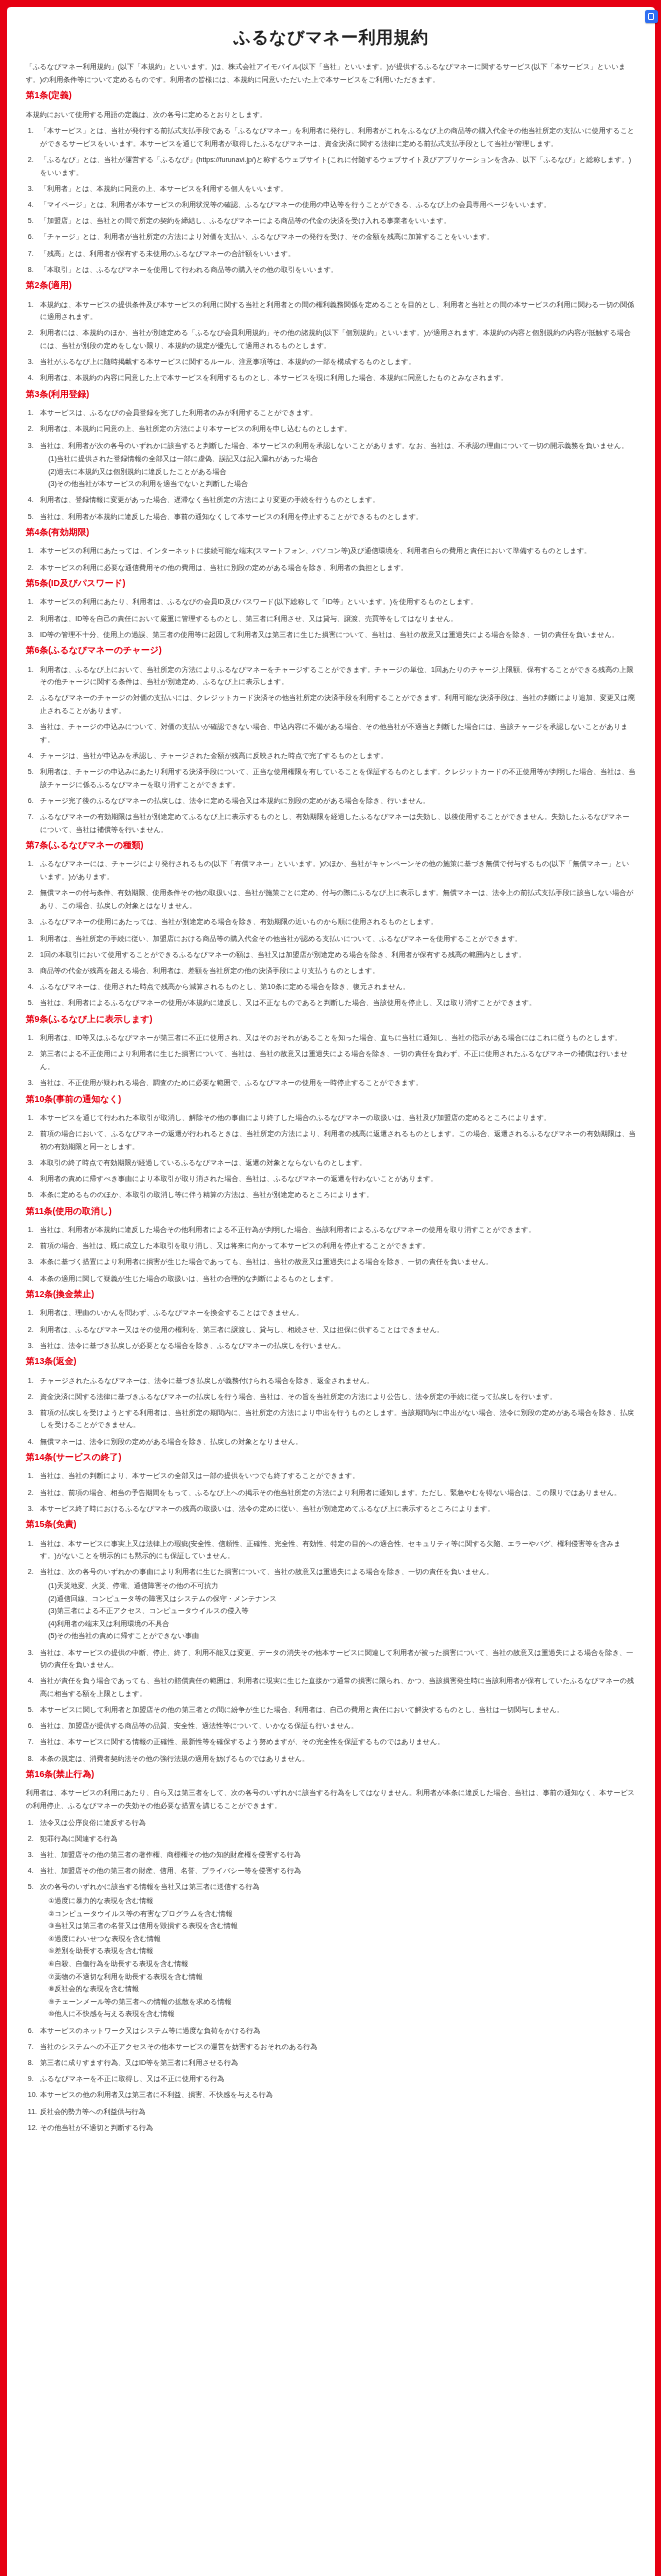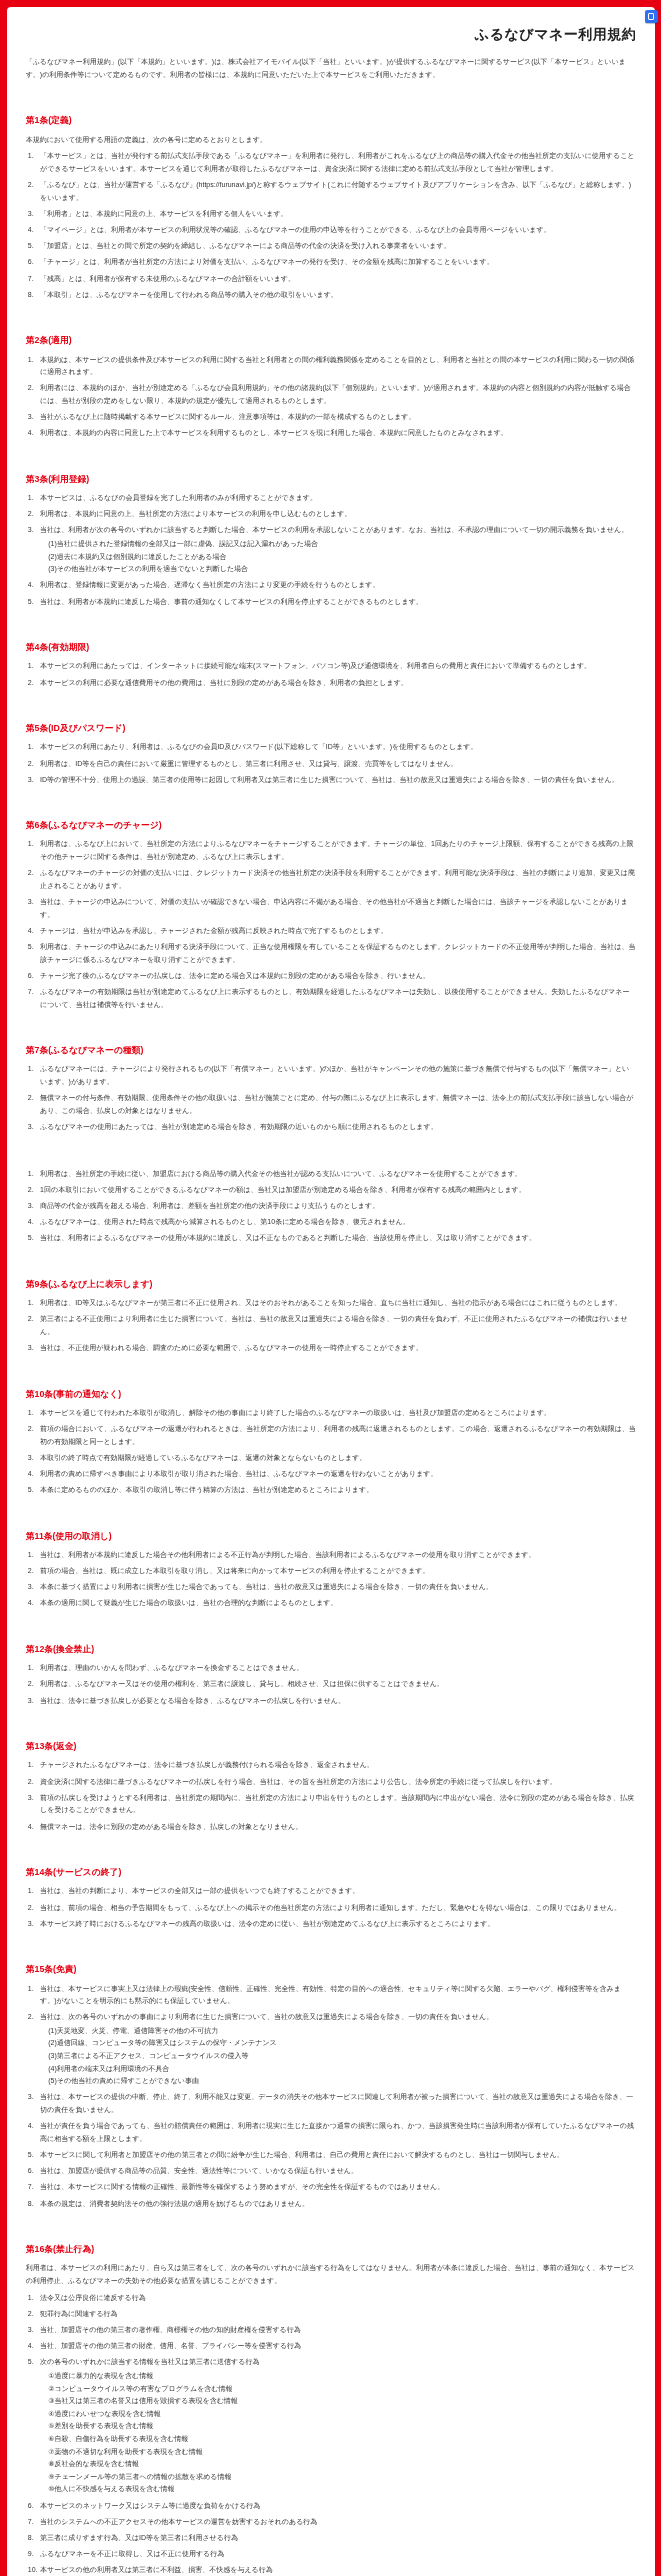--- a/index.html
+++ b/index.html
@@ -12,32 +12,32 @@
   .page{position:relative;width:662px;height:3091px;}
   .card{
     margin:7.2px 7.2px 0 7.2px;
     background:var(--card,#ffffff);
     border-radius:4.1px;
     padding:15.5px 18.5px 31px 18.5px;
     box-sizing:border-box;
     min-height:3143px;
   }
   .title{
-    text-align:right;
-    font-size:14px;font-weight:bold;
+    text-align:center;
+    font-size:17px;font-weight:bold;
     color:var(--title-text,#222222);
     margin:3.1px 0 12.4px 0;
     letter-spacing:0.5px;
   }
   .intro{
     font-size:7px;line-height:1.8;
     color:var(--body-text,#333333);
     margin:0 0 4.1px 0;
   }
-  section.article{margin-top:34px;}
+  section.article{margin-top:4px;}
   h2.article-heading{
     color:var(--heading,#e60012);
     font-size:8.8px;font-weight:bold;
     margin:0 0 6.2px 0;
   }
   p.lead{
     font-size:7px;line-height:1.8;
     color:var(--body-text,#333333);
     margin:0 0 4.1px 0;
   }

